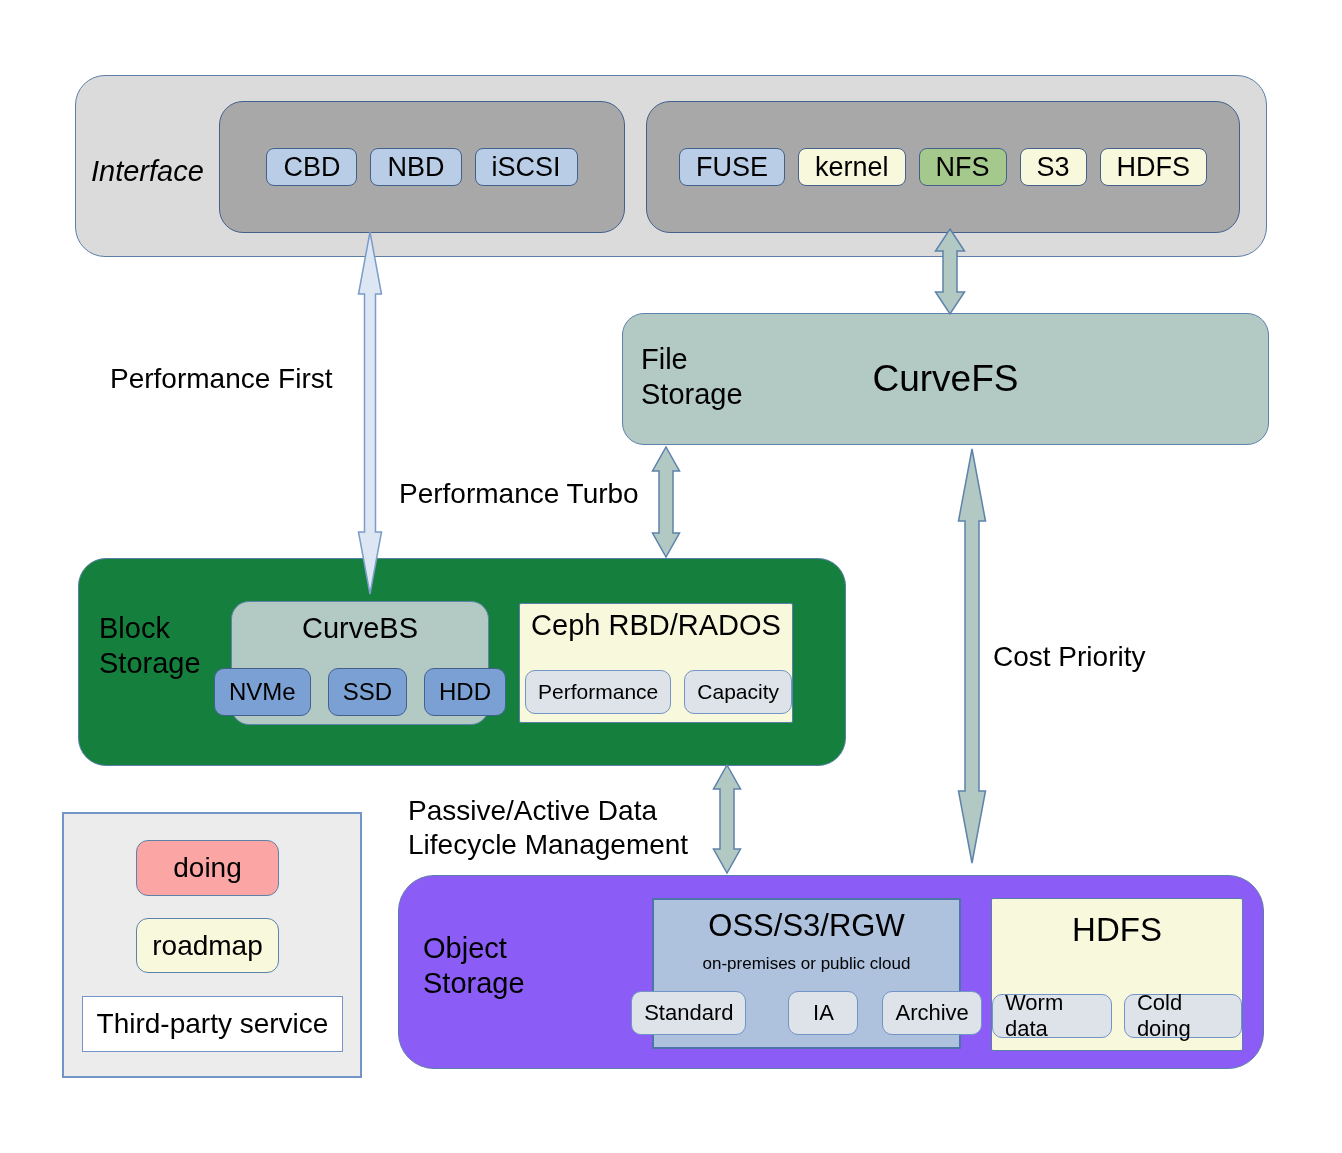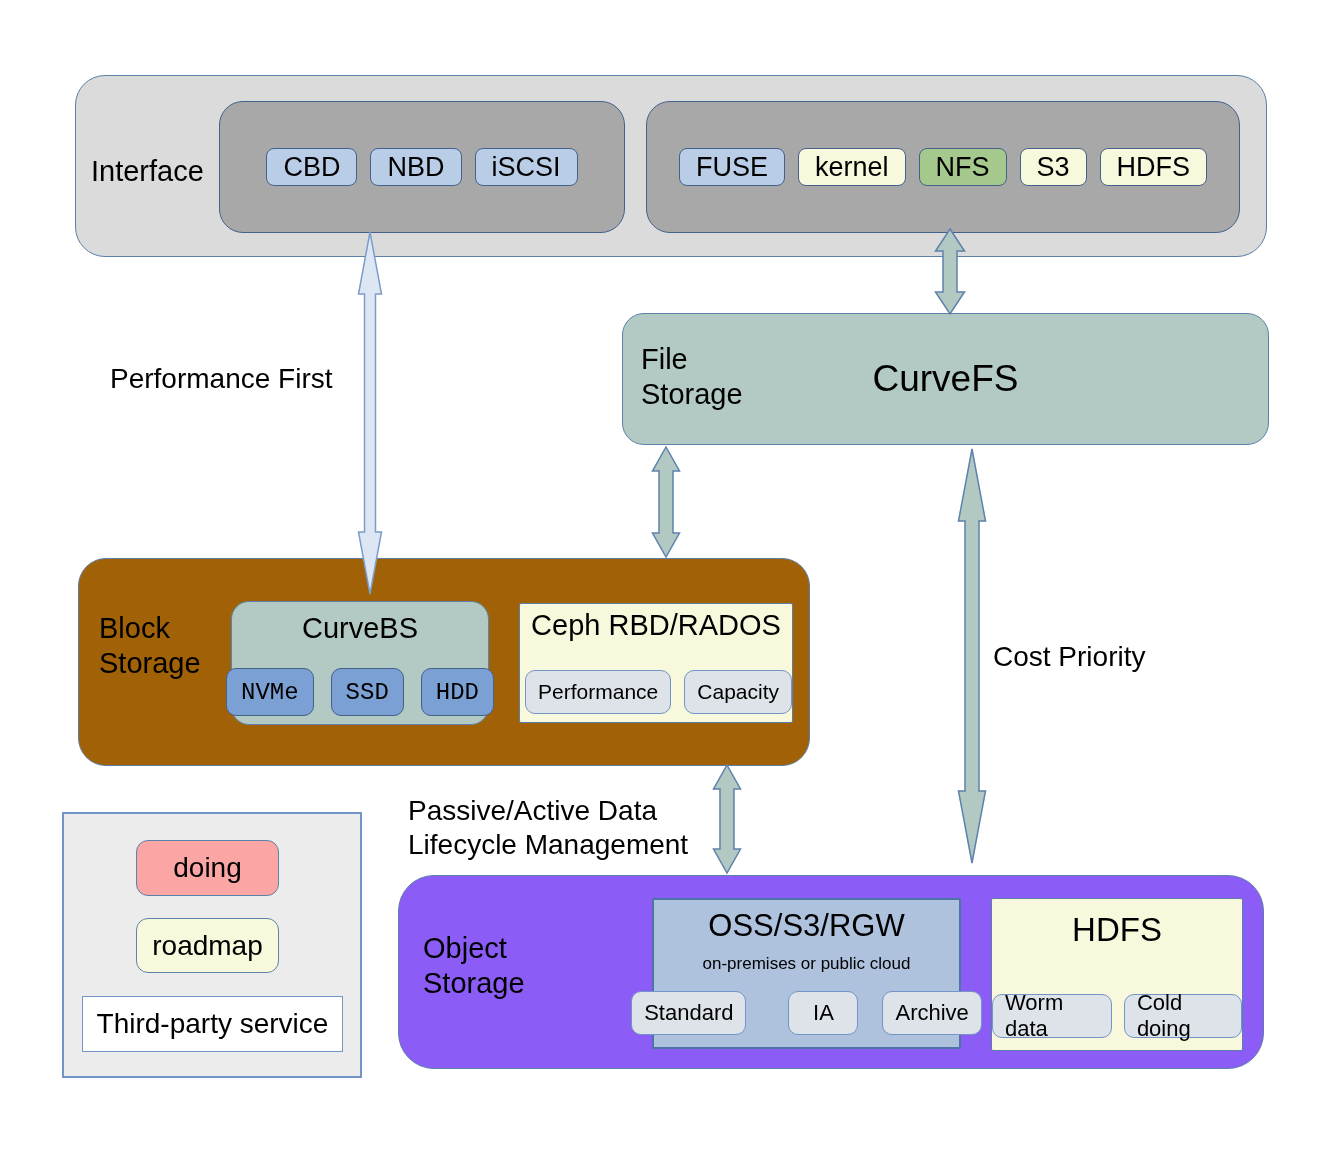--- a/index.html
+++ b/index.html
@@ -21,44 +21,44 @@
   .chip{
     display:inline-flex;align-items:center;justify-content:center;
     border-radius:8px;font-size:27px;height:38px;padding:0 16px;box-sizing:border-box;
   }
   .chip-blue{background:#b9cde7;border:1.5px solid #44618c;}
   .chip-yellow{background:#f8f8dc;border:1.5px solid #44618c;}
   .chip-green{background:#a5c88c;border:1.5px solid #44618c;}
   .chip-row{display:flex;gap:13px;align-items:center;justify-content:center;}
   
   .teal-box{background:#b3c9c4;border:1.5px solid #5d82ab;border-radius:22px;}
-  .gray-container{background:#a16207;border:1.5px solid #5b7fa8;border-radius:28px;}
+  .gray-container{background:#15803d;border:1.5px solid #5b7fa8;border-radius:28px;padding-left:36px;}
   .yellow-box{background:#f8f8dc;border:1.5px solid #5b7fa8;border-radius:2px;}
   .hw-chip{
     display:inline-flex;align-items:center;justify-content:center;
     background:#7ba0d3;border:1.5px solid #44618c;border-radius:10px;
-    font-size:24px;height:48px;padding:0 14px;box-sizing:border-box;font-family:Liberation Mono, monospace;
+    font-size:24px;height:48px;padding:0 14px;box-sizing:border-box;
   }
   .tier-chip{
     display:inline-flex;align-items:center;justify-content:center;
     background:#dde3e8;border:1.5px solid #7294c7;border-radius:10px;
     font-size:22px;height:44px;padding:0 12px;box-sizing:border-box;
   }
   .floating-label{font-size:28px;line-height:34px;white-space:nowrap;}
   .center-title{text-align:center;}
   svg.arrows{position:absolute;left:0;top:0;z-index:6;pointer-events:none;}
   .z1{z-index:1;} .z7{z-index:7;}
 </style>
 </head>
 <body>
 
 <div class="canvas">
 
   <div class="abs layer z1" style="left:75px;top:75px;width:1190px;height:180px;">
-    <div class="abs layer-label" style="left:15px;top:78px;width:150px;">Interface</div>
+    <div class="abs layer-label" style="left:15px;top:78px;width:150px;font-style:italic;">Interface</div>
 
     <div class="abs darkbox" style="left:143px;top:25px;width:404px;height:130px;">
       <div class="chip-row">
         <span class="chip chip-blue">CBD</span>
         <span class="chip chip-blue">NBD</span>
         <span class="chip chip-blue">iSCSI</span>
       </div>
     </div>
 
     <div class="abs darkbox" style="left:570px;top:25px;width:592px;height:130px;">
@@ -120,20 +120,21 @@
     <div class="abs yellow-box" style="left:592px;top:22px;width:250px;height:151px;">
       <div class="abs center-title" style="left:0;top:12px;width:100%;font-size:33px;">HDFS</div>
       <div class="abs chip-row" style="left:0;bottom:12px;width:100%;gap:12px;">
         <span class="tier-chip">Worm data</span>
         <span class="tier-chip">Cold doing</span>
       </div>
     </div>
   </div>
 
   <div class="abs floating-label z7" style="left:110px;top:362px;">Performance First</div>
+  <div class="abs floating-label z7" style="left:399px;top:477px;">Performance Turbo</div>
   <div class="abs floating-label z7" style="left:993px;top:640px;">Cost Priority</div>
   <div class="abs floating-label z7" style="left:408px;top:794px;">
     <div>Passive/Active Data</div>
     <div>Lifecycle Management</div>
   </div>
 
   <svg class="arrows" width="1342" height="1153" viewBox="0 0 1342 1153">
 
     <polygon points="370,232 381.5,294 375.5,294 375.5,532 381.5,532 370,594 358.5,532 364.5,532 364.5,294 358.5,294" fill="#dde7f3" stroke="#7b9cc9" stroke-width="1.5"></polygon>
 

